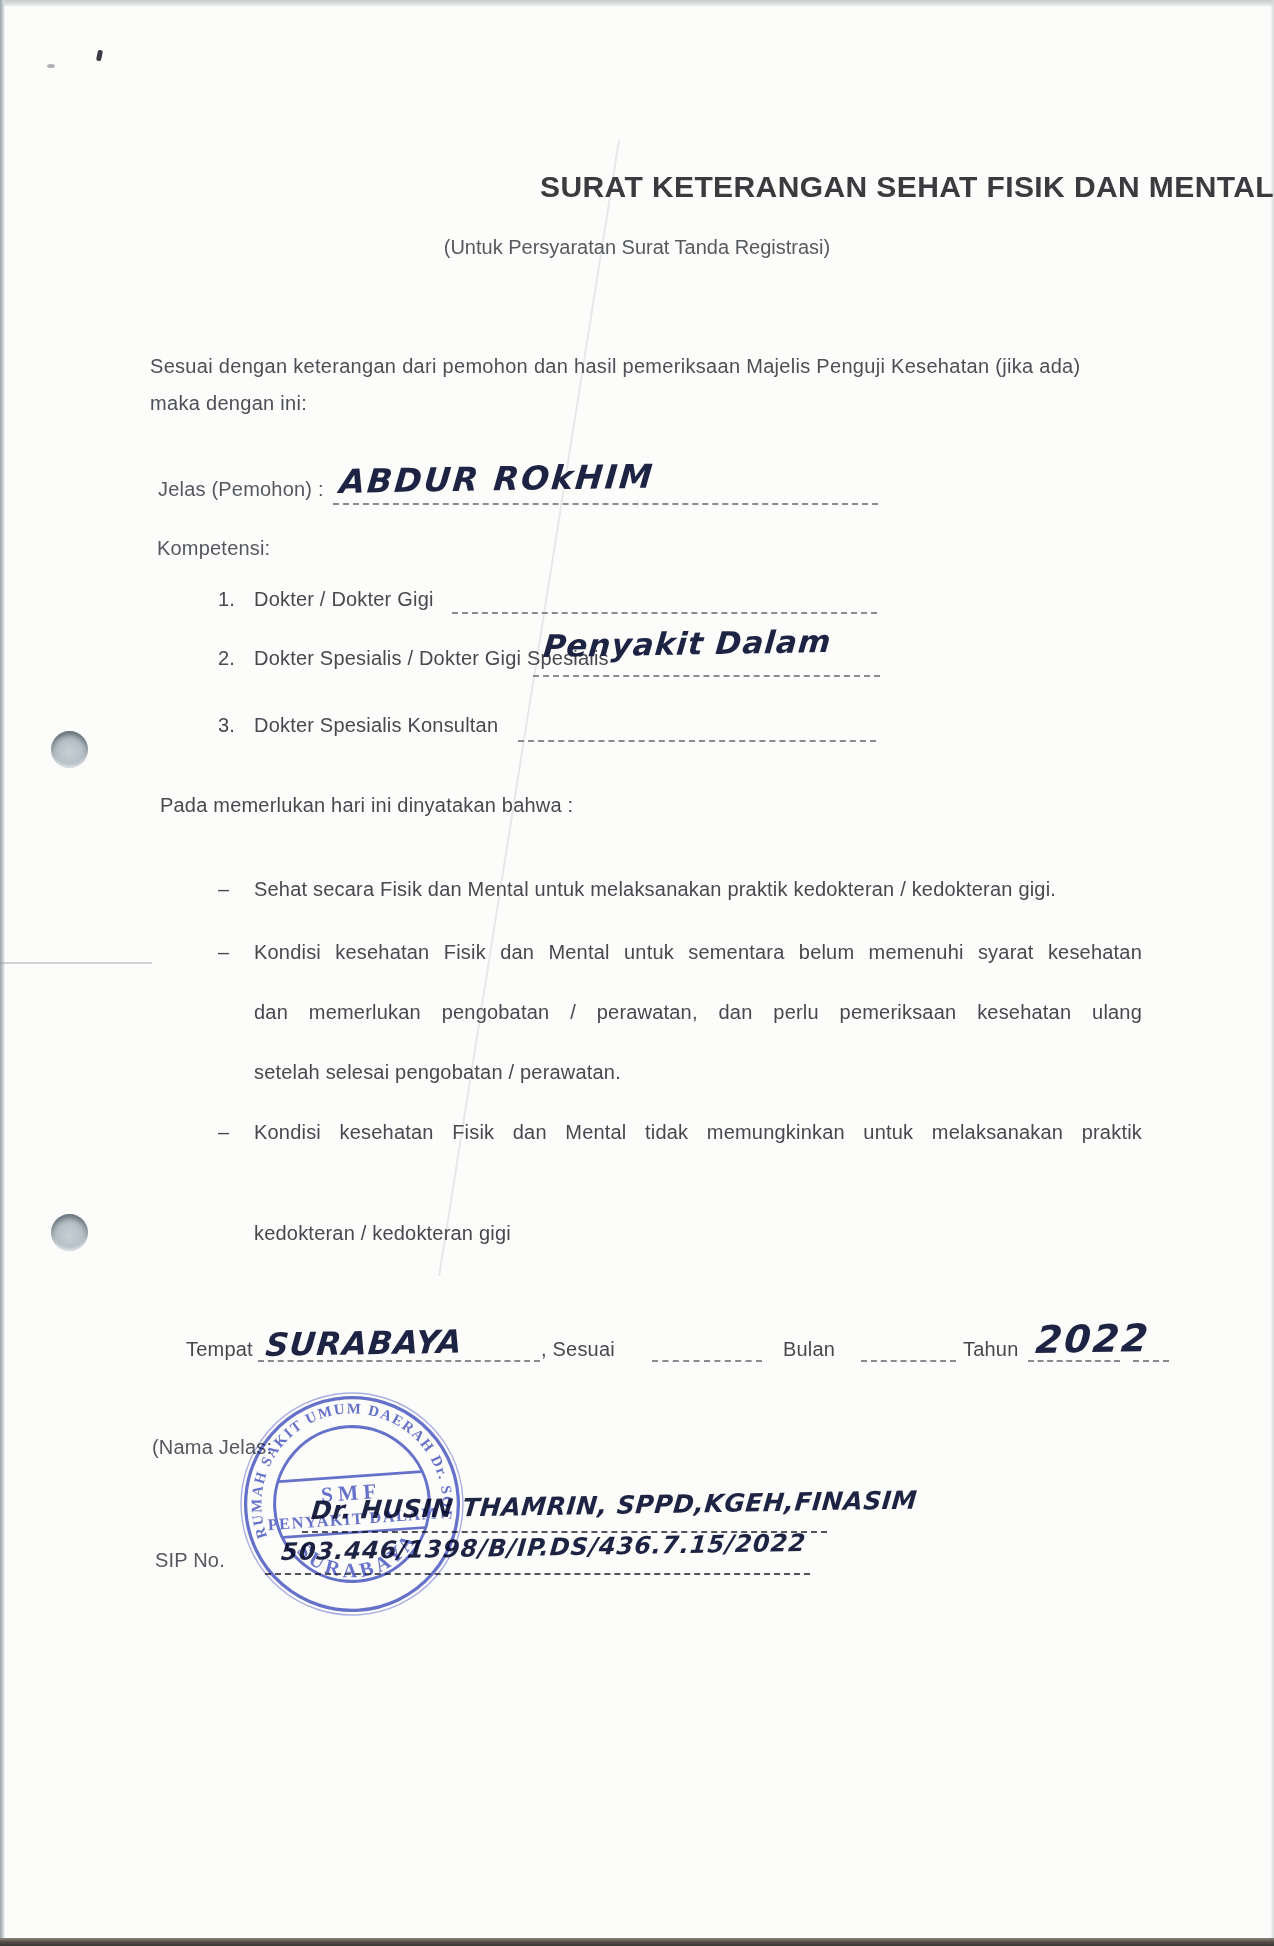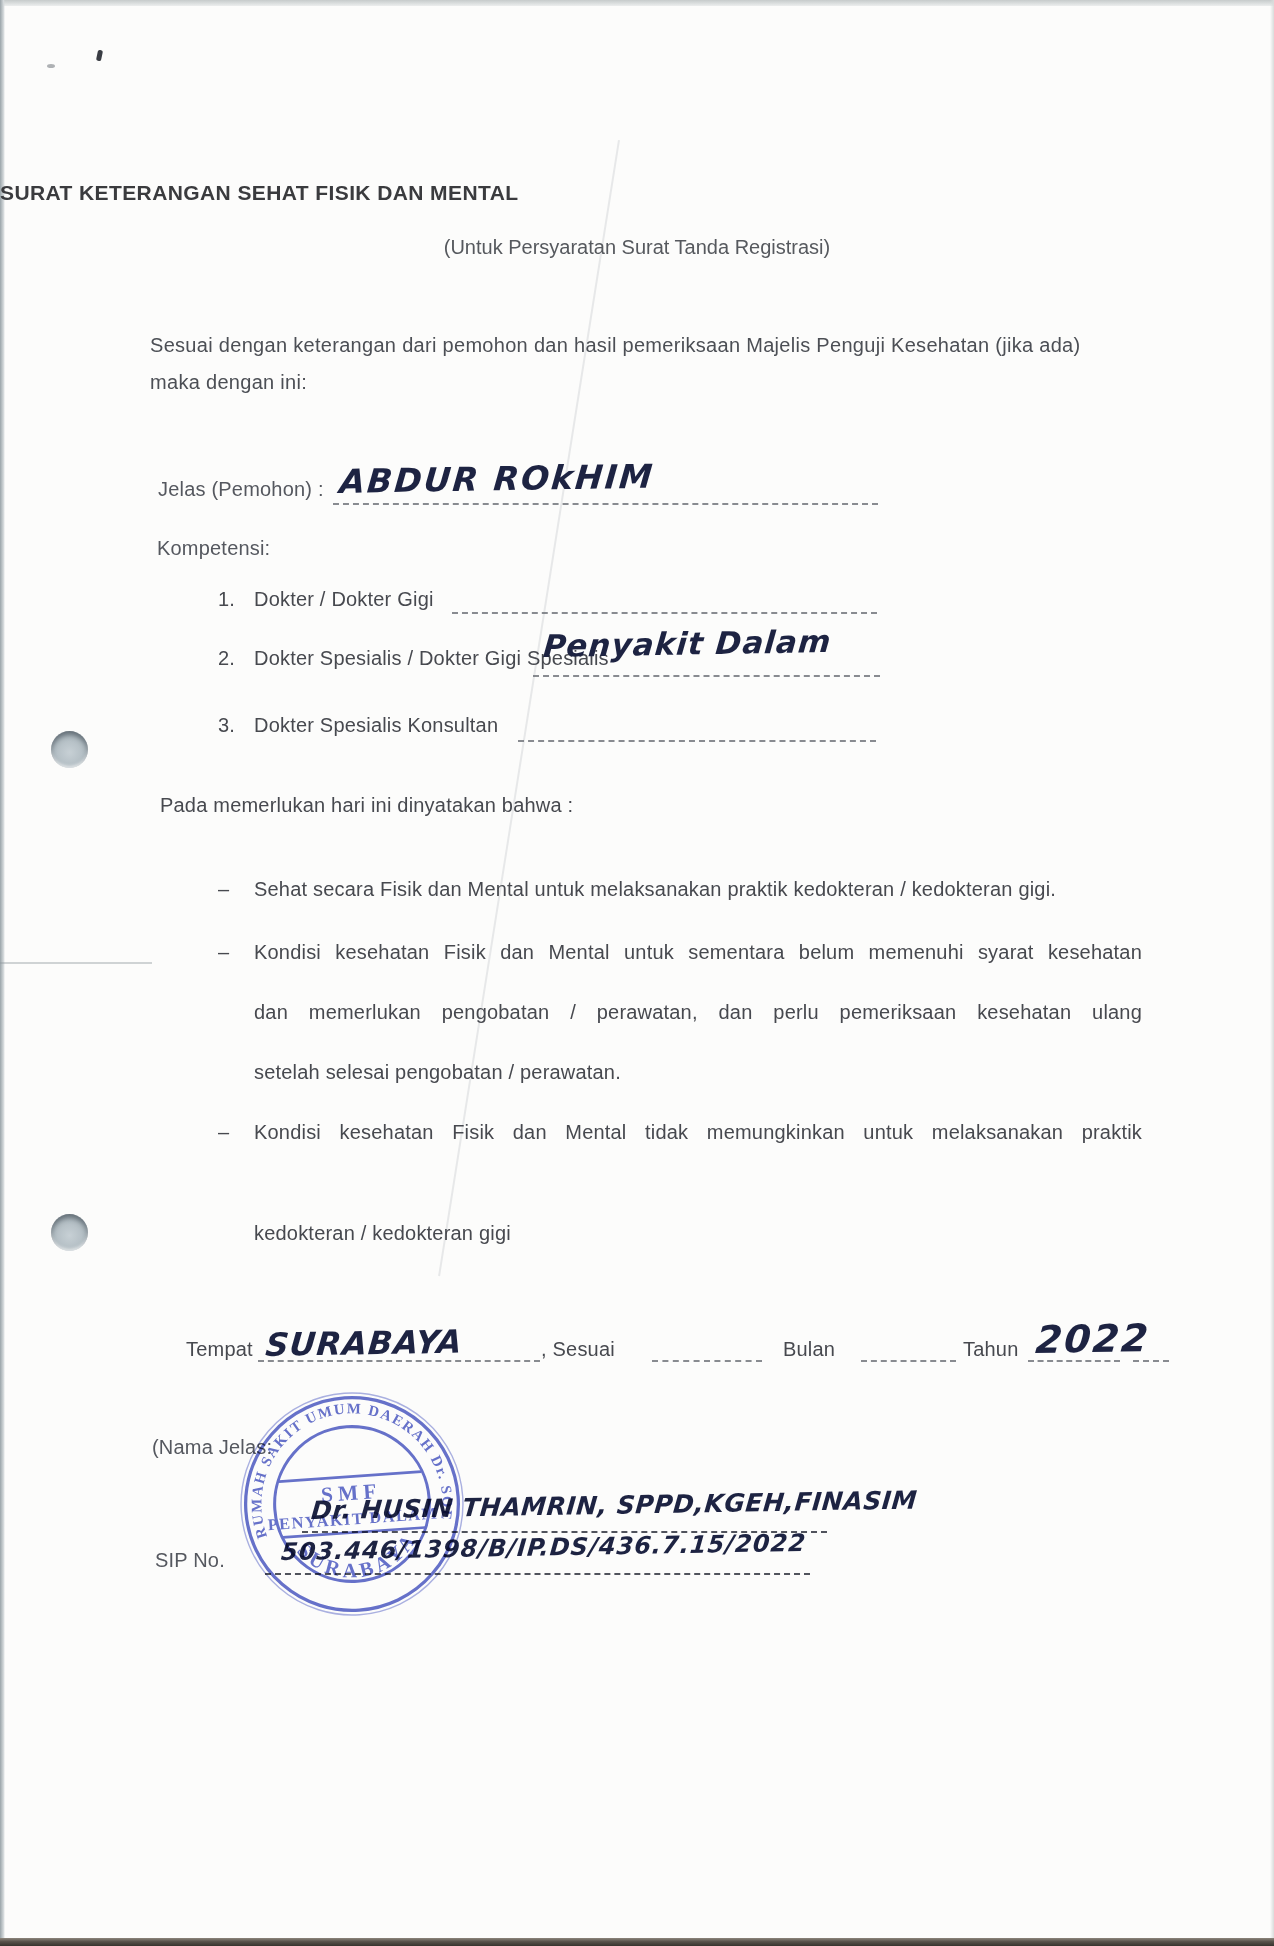--- a/index.html
+++ b/index.html
@@ -16,24 +16,24 @@
   .edge-bottom{left:0;bottom:0;width:1274px;height:8px;background:linear-gradient(#8d867c 0%,#57514a 45%,#36332d 100%);}
   
   .hole{width:37px;height:37px;border-radius:50%;
     background:radial-gradient(circle at 50% 58%, #c7d0d5 0%, #b1bcc2 55%, #9daab1 100%);
     box-shadow: inset 0 4px 5px rgba(35,45,55,.5), inset 0 -2px 3px rgba(255,255,255,.65);}
   .speck1{left:97px;top:50px;width:5px;height:11px;background:#3a3d44;border-radius:2px;transform:rotate(12deg);}
   .speck2{left:47px;top:64px;width:8px;height:4px;background:#8d9196;border-radius:50%;opacity:.7;}
   .crease{left:618px;top:140px;width:2px;height:1150px;background:rgba(105,115,130,.14);transform:rotate(9deg);transform-origin:top left;}
   .streak{left:0;top:962px;width:152px;height:2px;background:rgba(140,150,156,.4);}
 
-  .title{left:0;top:170px;width:1274px;text-align:left;font-size:21px;font-weight:bold;
-    color:#3a3b3e;letter-spacing:.4px;margin-top:11px;}
+  .title{left:0;top:170px;width:1274px;text-align:right;font-size:30px;font-weight:bold;
+    color:#3a3b3e;letter-spacing:.4px;}
   .subtitle{left:0;top:236px;width:1274px;text-align:center;font-size:20px;color:#56595e;}
-  .intro{left:150px;top:327px;width:948px;font-size:20px;line-height:37px;color:#4c4f55;letter-spacing:.3px;}
+  .intro{left:150px;top:348px;width:948px;font-size:20px;line-height:37px;color:#4c4f55;letter-spacing:.3px;}
 
   .lbl{font-size:20px;color:#55585f;letter-spacing:.2px;}
   .body-txt{font-size:20px;color:#47494f;letter-spacing:.2px;}
 
   .hw{font-family:"DejaVu Sans", sans-serif;font-style:italic;font-weight:bold;
     color:#1d2342;transform:skewX(-6deg) rotate(-1deg);transform-origin:left bottom;white-space:nowrap;}
 
   .blank{height:0;border-top:2px dashed #74787e;opacity:.85;}
   .blank.dark{border-top:2px dashed #474a54;opacity:.95;}
 

